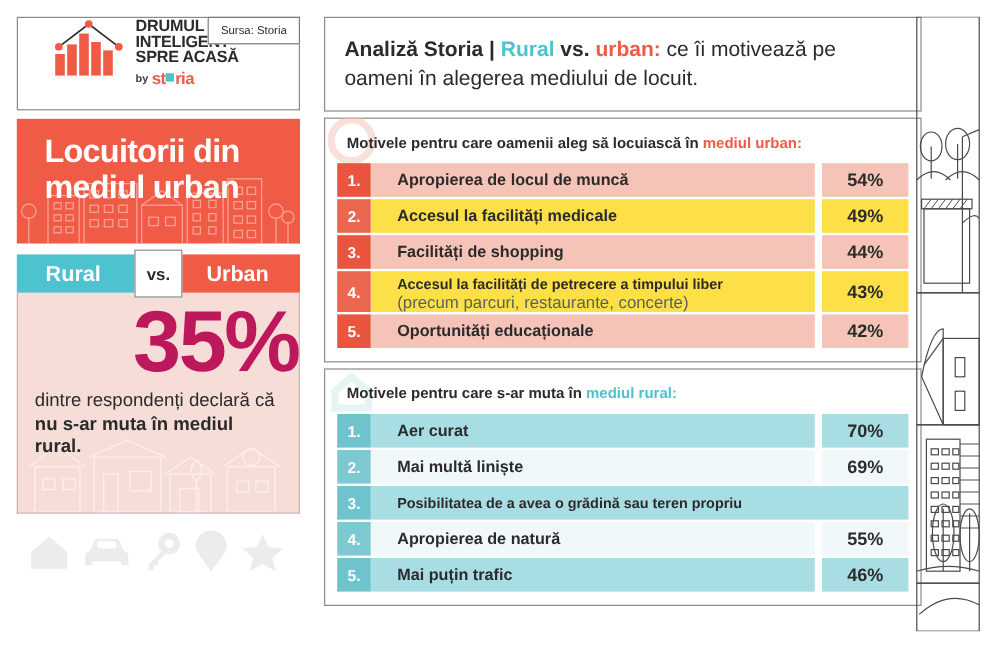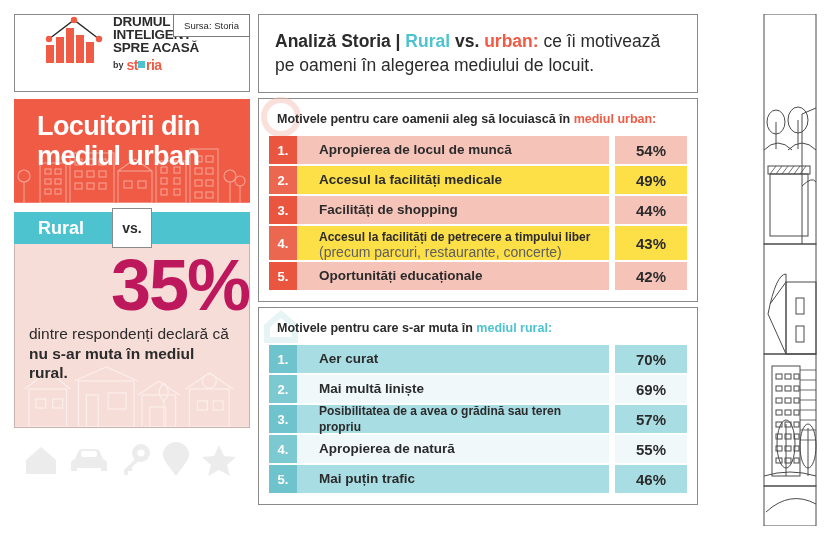--- a/index.html
+++ b/index.html
@@ -75,21 +75,21 @@
   }
   .stat-text b { font-weight:bold; }
 
   .icon-row {
     display:flex; align-items:center; justify-content:space-between;
     padding:14px 12px 0 8px;
   }
   .icon-row svg { display:block; }
 
   
-  .main-col { position:absolute; left:258px; top:14px; width:440px; }
+  .main-col { position:absolute; left:270px; top:14px; width:498px; }
 
   .panel { border:1px solid #8a8a8a; background:#fff; }
 
   .head-panel { padding:14px 16px 15px 16px; }
   .head-panel .h-txt { font-size:17.5px; line-height:24px; color:#2b2b2b; }
   .head-panel .h-txt .b { font-weight:bold; }
   .head-panel .h-txt .teal { color:#4ec3d0; font-weight:bold; }
   .head-panel .h-txt .orange { color:#ef5b45; font-weight:bold; }
 
   .list-panel { margin-top:5px; padding:11px 10px 11px 10px; position:relative; }
@@ -218,20 +218,21 @@
           <circle cx="226" cy="40" r="5"></circle>
           <line x1="0" y1="62" x2="236" y2="62"></line>
         </g>
       </svg>
       <h1>Locuitorii din mediul urban</h1>
     </div>
 
     <div class="vs-wrap">
       <div class="tabs">
         <div class="tab tab-rural">Rural</div>
+        <div class="tab tab-urban">Urban</div>
         <div class="vs-box">vs.</div>
       </div>
 
       <div class="stat-box">
         <svg class="village" viewBox="0 0 236 72" preserveAspectRatio="none">
           <g fill="none" stroke="#ffffff" stroke-width="1.2">
             <rect x="14" y="34" width="38" height="38"></rect>
             <polyline points="10,34 33,16 56,34"></polyline>
             <rect x="21" y="44" width="10" height="9"></rect>
             <rect x="38" y="44" width="10" height="9"></rect>
@@ -360,21 +361,20 @@
             <div class="t">Mai multă liniște</div>
           </div>
           <div class="rpct">69%</div>
         </div>
 
         <div class="row odd">
           <div class="rnum">3.</div>
           <div class="rlabel">
             <div class="t sm">Posibilitatea de a avea o grădină sau teren propriu</div>
           </div>
-          <div class="rpct">57%</div>
         </div>
 
         <div class="row even">
           <div class="rnum">4.</div>
           <div class="rlabel">
             <div class="t">Apropierea de natură</div>
           </div>
           <div class="rpct">55%</div>
         </div>
 

